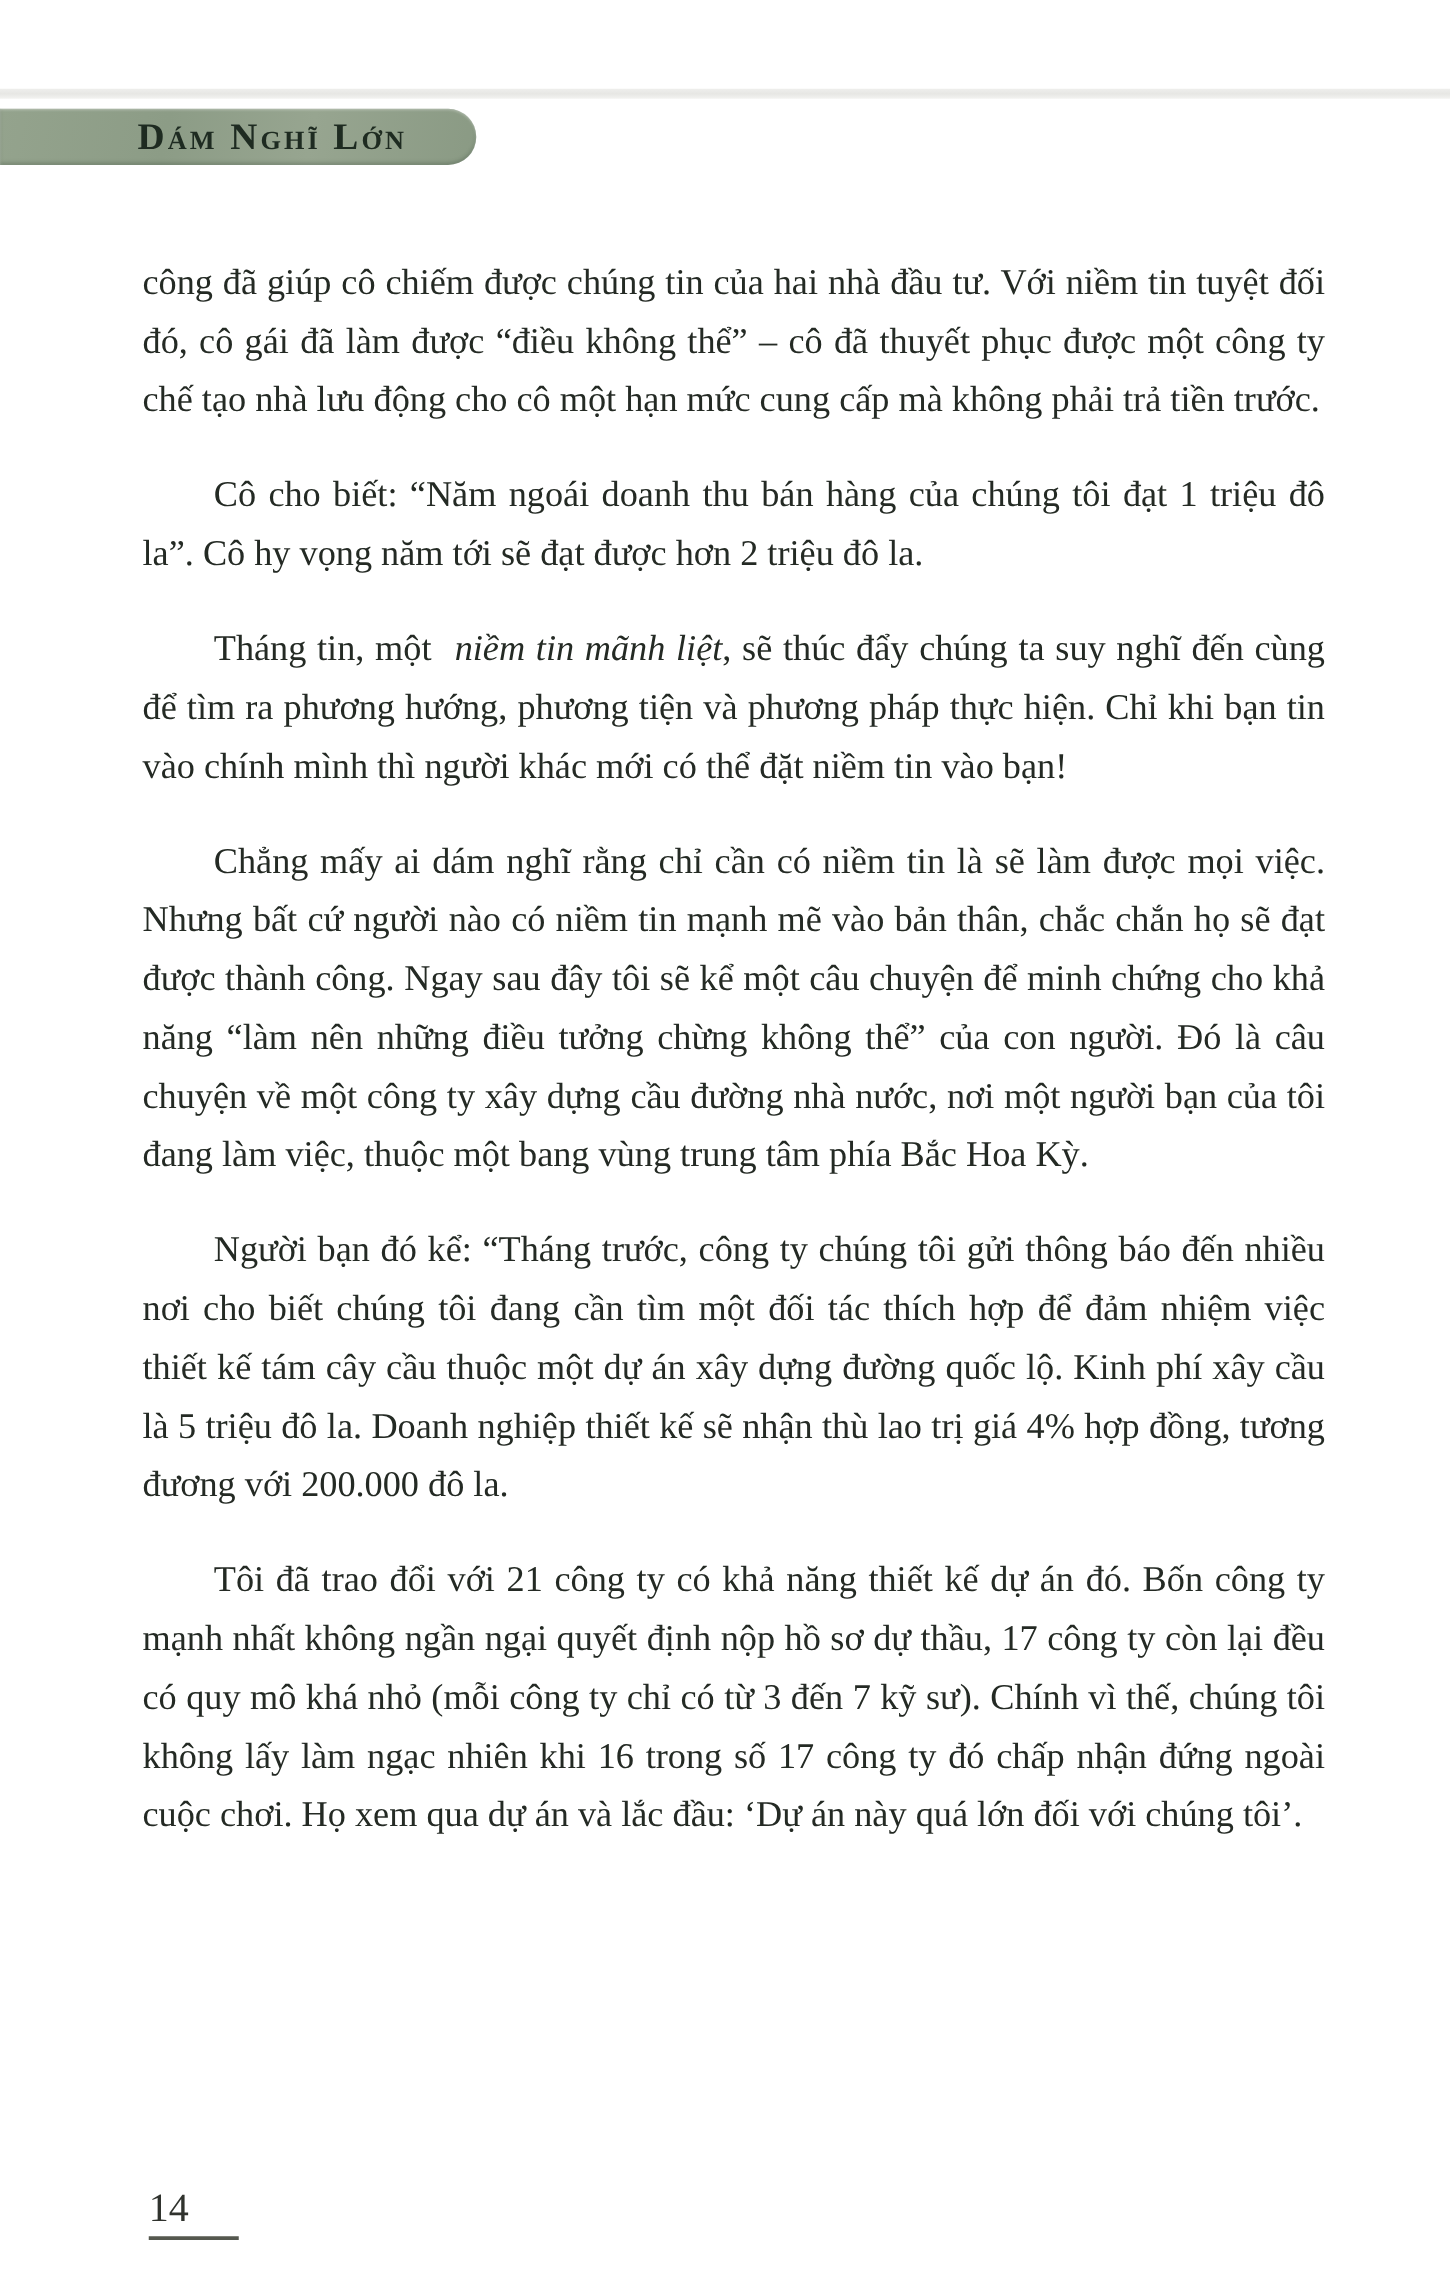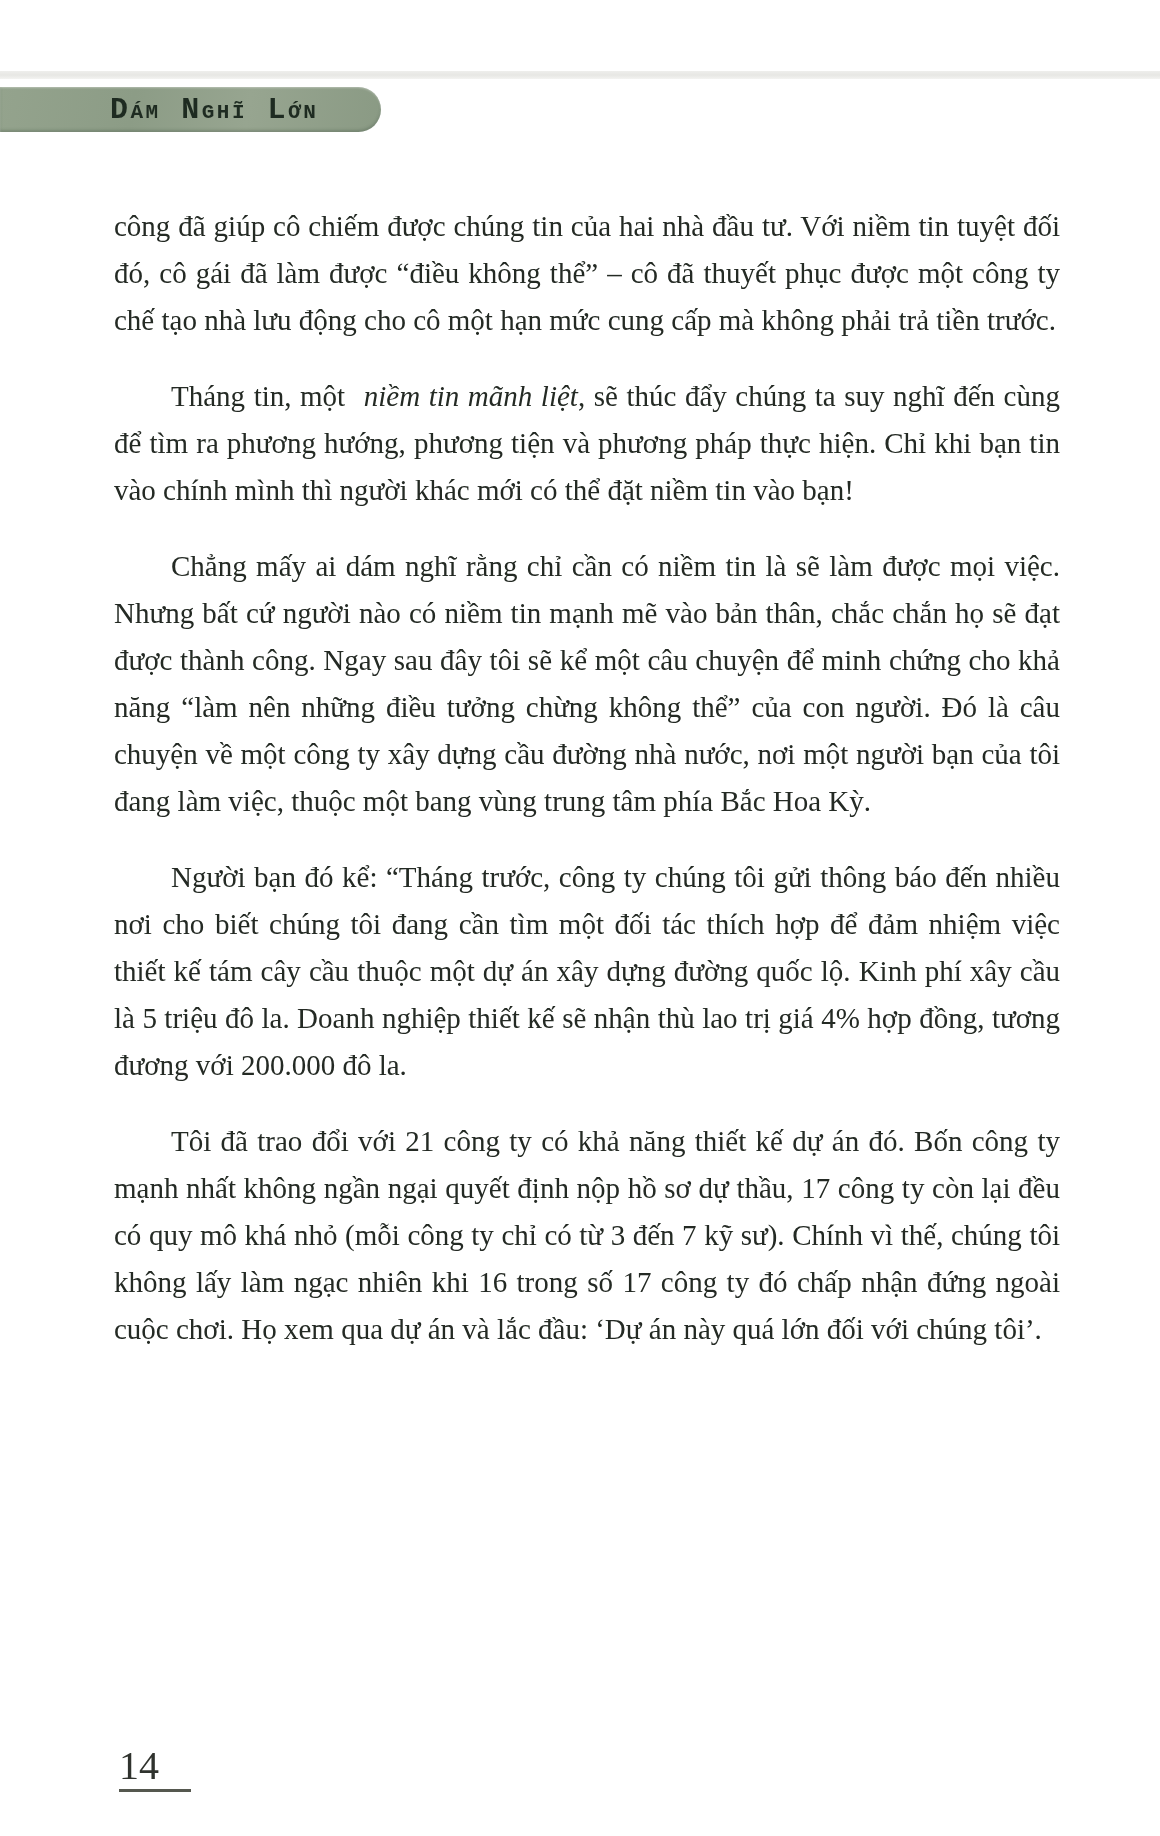--- a/index.html
+++ b/index.html
@@ -16,21 +16,21 @@
     position:absolute;top:71px;left:0;width:100%;height:8px;
     background:linear-gradient(180deg,#e9e9e6,#dfdfdb 50%,#efefec);
     opacity:.75;
   }
   
   .chapter-badge{
     position:absolute;top:87px;left:0;width:381px;height:45px;
     background:linear-gradient(100deg,#94a38d 0%,#8c9c86 35%,#97a590 65%,#8a9a84 100%);
     border-radius:0 23px 23px 0;
     box-shadow:inset 0 1px 2px rgba(255,255,255,.35), inset 0 -2px 3px rgba(40,60,45,.25);
-    display:flex;align-items:center;font-family:Liberation Mono, monospace;
+    display:flex;align-items:center;
   }
   .badge-label{
     padding-left:110px;
     font-variant:small-caps;
     font-weight:600;
     font-size:30px;
     letter-spacing:2.5px;
     color:#1e2b21;
     white-space:nowrap;
   }
@@ -45,39 +45,40 @@
     text-align:justify;
     text-indent:57px;
   }
   .page-body p.no-indent{text-indent:0;}
   .page-body em{font-style:italic;margin-left:10px;}
   
   .page-number{
     position:absolute;left:119px;top:1747px;
     display:inline-block;
     width:72px;
-    font-size:40px;
+    font-size:32px;
     line-height:38px;
     color:#30332e;
     border-bottom:3px solid #55584f;
     padding-bottom:4px;
   }
 </style>
 </head>
 <body>
 
 <div class="scan-streak"></div>
 
 <header class="chapter-badge">
   <span class="badge-label">Dám Nghĩ Lớn</span>
 </header>
 
 <main class="page-body">
   <p class="no-indent">công đã giúp cô chiếm được chúng tin của hai nhà đầu tư. Với niềm tin tuyệt đối đó, cô gái đã làm được “điều không thể” – cô đã thuyết phục được một công ty chế tạo nhà lưu động cho cô một hạn mức cung cấp mà không phải trả tiền trước.</p>
 
+  <p>Cô cho biết: “Năm ngoái doanh thu bán hàng của chúng tôi đạt 1 triệu đô la”. Cô hy vọng năm tới sẽ đạt được hơn 2 triệu đô la.</p>
 
   <p><span>Tháng tin, một </span><em>niềm tin mãnh liệt</em><span>, sẽ thúc đẩy chúng ta suy nghĩ đến cùng để tìm ra phương hướng, phương tiện và phương pháp thực hiện. Chỉ khi bạn tin vào chính mình thì người khác mới có thể đặt niềm tin vào bạn!</span></p>
 
   <p>Chẳng mấy ai dám nghĩ rằng chỉ cần có niềm tin là sẽ làm được mọi việc. Nhưng bất cứ người nào có niềm tin mạnh mẽ vào bản thân, chắc chắn họ sẽ đạt được thành công. Ngay sau đây tôi sẽ kể một câu chuyện để minh chứng cho khả năng “làm nên những điều tưởng chừng không thể” của con người. Đó là câu chuyện về một công ty xây dựng cầu đường nhà nước, nơi một người bạn của tôi đang làm việc, thuộc một bang vùng trung tâm phía Bắc Hoa Kỳ.</p>
 
   <p>Người bạn đó kể: “Tháng trước, công ty chúng tôi gửi thông báo đến nhiều nơi cho biết chúng tôi đang cần tìm một đối tác thích hợp để đảm nhiệm việc thiết kế tám cây cầu thuộc một dự án xây dựng đường quốc lộ. Kinh phí xây cầu là 5 triệu đô la. Doanh nghiệp thiết kế sẽ nhận thù lao trị giá 4% hợp đồng, tương đương với 200.000 đô la.</p>
 
   <p>Tôi đã trao đổi với 21 công ty có khả năng thiết kế dự án đó. Bốn công ty mạnh nhất không ngần ngại quyết định nộp hồ sơ dự thầu, 17 công ty còn lại đều có quy mô khá nhỏ (mỗi công ty chỉ có từ 3 đến 7 kỹ sư). Chính vì thế, chúng tôi không lấy làm ngạc nhiên khi 16 trong số 17 công ty đó chấp nhận đứng ngoài cuộc chơi. Họ xem qua dự án và lắc đầu: ‘Dự án này quá lớn đối với chúng tôi’.</p>
 </main>
 

